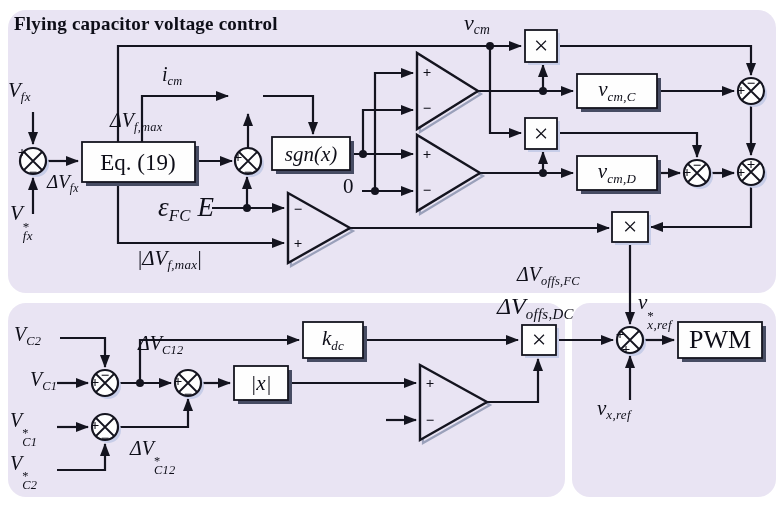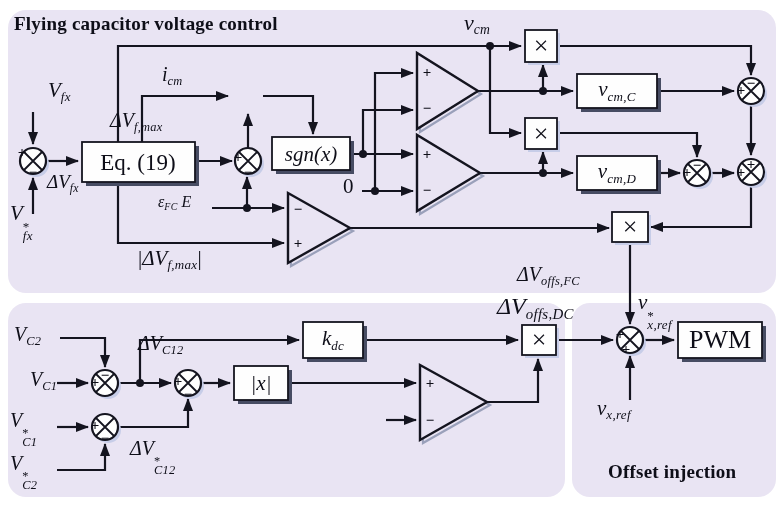--- a/index.html
+++ b/index.html
@@ -178,49 +178,48 @@
         <path d="M621,331 L639,349 M621,349 L639,331"></path>
         <path d="M96,374 L114,392 M96,392 L114,374"></path>
         <path d="M96,418 L114,436 M96,436 L114,418"></path>
         <path d="M179,374 L197,392 M179,392 L197,374"></path>
       </g>
     </g>
   </svg>
 
   <div id="labels">
       <div class="mlabel t" style="left: 14px; top: 14px; font-size: 19px;"><span class="p-n">Flying capacitor voltage control</span></div>
-      <div class="mlabel " style="left: 8px; top: 80px; font-size: 21px; padding-left: 40px;"><span class="p-i">V</span><span class="p-sub">fx</span></div>
+      <div class="mlabel " style="left: 8px; top: 80px; font-size: 21px;"><span class="p-i">V</span><span class="p-sub">fx</span></div>
       <div class="mlabel " style="left: 47px; top: 172px; font-size: 19px;"><span class="p-i">Δ</span><span class="p-i">V</span><span class="p-sub">fx</span></div>
       <div class="mlabel " style="left: 10px; top: 203px; font-size: 21px;"><span class="p-i">V</span><span class="ss">
           <span class="ss-t">*</span>
           <span class="ss-b">fx</span>
         </span></div>
       <div class="mlabel " style="left: 162px; top: 64px; font-size: 20px;"><span class="p-i">i</span><span class="p-sub">cm</span></div>
       <div class="mlabel " style="left: 110px; top: 110px; font-size: 20px;"><span class="p-i">Δ</span><span class="p-i">V</span><span class="p-sub">f,max</span></div>
-      <div class="mlabel " style="left: 158px; top: 194px; font-size: 16px;"><span class="p-i">ε</span><span class="p-sub">FC</span><span class="p-i"> E</span></div>
+      <div class="mlabel " style="left: 158px; top: 194px; font-size: 27px;"><span class="p-i">ε</span><span class="p-sub">FC</span><span class="p-i"> E</span></div>
       <div class="mlabel " style="left: 138px; top: 248px; font-size: 21px;"><span class="p-n">|</span><span class="p-i">Δ</span><span class="p-i">V</span><span class="p-sub">f,max</span><span class="p-n">|</span></div>
       <div class="mlabel " style="left: 343px; top: 176px; font-size: 21px;"><span class="p-n">0</span></div>
       <div class="mlabel " style="left: 464px; top: 12px; font-size: 22px;"><span class="p-i">v</span><span class="p-sub">cm</span></div>
       <div class="mlabel c" style="left: 138px; top: 162px; font-size: 23px;"><span class="p-n">Eq. (19)</span></div>
       <div class="mlabel c" style="left: 311px; top: 154px; font-size: 21px;"><span class="p-i">sgn(x)</span></div>
       <div class="mlabel c" style="left: 541px; top: 46px; font-size: 26px;"><span class="p-n">×</span></div>
       <div class="mlabel c" style="left: 541px; top: 134px; font-size: 26px;"><span class="p-n">×</span></div>
       <div class="mlabel c" style="left: 630px; top: 227px; font-size: 26px;"><span class="p-n">×</span></div>
       <div class="mlabel c" style="left: 539px; top: 340px; font-size: 26px;"><span class="p-n">×</span></div>
       <div class="mlabel c" style="left: 617px; top: 91px; font-size: 21px;"><span class="p-i">v</span><span class="p-sub">cm,C</span></div>
       <div class="mlabel c" style="left: 617px; top: 173px; font-size: 21px;"><span class="p-i">v</span><span class="p-sub">cm,D</span></div>
       <div class="mlabel " style="left: 517px; top: 264px; font-size: 20px;"><span class="p-i">Δ</span><span class="p-i">V</span><span class="p-sub">offs,FC</span></div>
       <div class="mlabel " style="left: 497px; top: 294px; font-size: 24px;"><span class="p-i">Δ</span><span class="p-i">V</span><span class="p-sub">offs,DC</span></div>
       <div class="mlabel " style="left: 638px; top: 292px; font-size: 21px;"><span class="p-i">v</span><span class="ss">
           <span class="ss-t">*</span>
           <span class="ss-b">x,ref</span>
         </span></div>
       <div class="mlabel c" style="left: 720px; top: 340px; font-size: 26px;"><span class="p-n">PWM</span></div>
       <div class="mlabel " style="left: 597px; top: 398px; font-size: 21px;"><span class="p-i">v</span><span class="p-sub">x,ref</span></div>
-      <div class="mlabel t" style="left: 608px; top: 462px; font-size: 19px;"><span class="p-n">Offset injection</span></div>
       <div class="mlabel " style="left: 14px; top: 324px; font-size: 20px;"><span class="p-i">V</span><span class="p-sub">C2</span></div>
       <div class="mlabel " style="left: 14px; top: 369px; font-size: 20px; margin-left: 16px;"><span class="p-i">V</span><span class="p-sub">C1</span></div>
       <div class="mlabel " style="left: 10px; top: 410px; font-size: 20px;"><span class="p-i">V</span><span class="ss">
           <span class="ss-t">*</span>
           <span class="ss-b">C1</span>
         </span></div>
       <div class="mlabel " style="left: 10px; top: 453px; font-size: 20px;"><span class="p-i">V</span><span class="ss">
           <span class="ss-t">*</span>
           <span class="ss-b">C2</span>
         </span></div>

